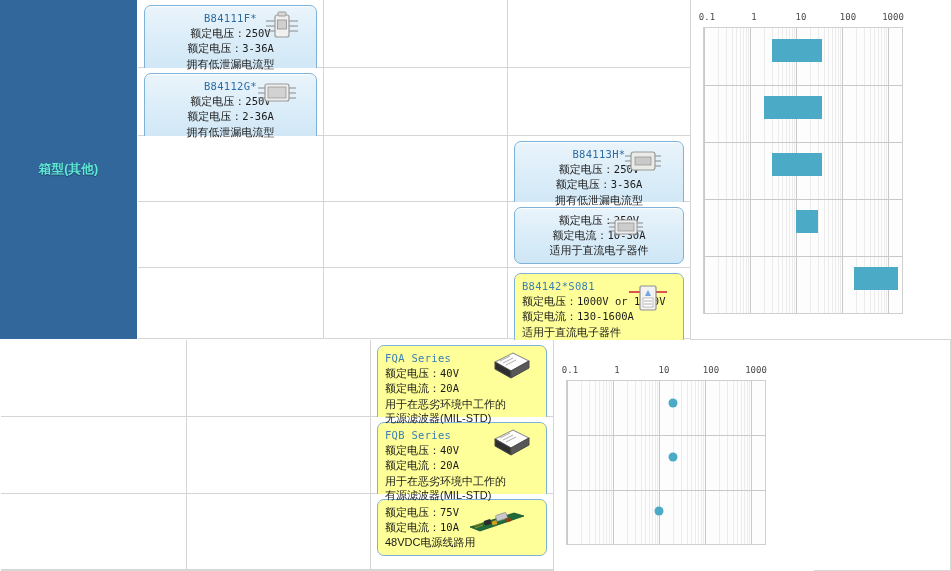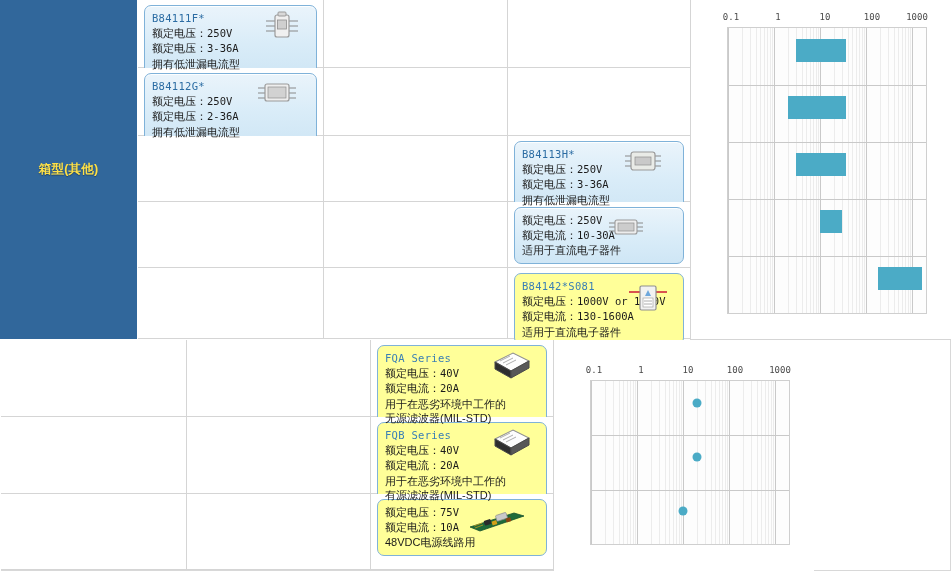--- a/index.html
+++ b/index.html
@@ -28,21 +28,21 @@
     width: 951px;
     display: flex;
   }
   #section-box    { top: 0px;   height: 340px; }
   #section-board  { top: 340px; height: 231px; }
 
   .sidebar {
     width: 137px;
     flex: 0 0 137px;
     background: #31679B;
-    color: #fde047;
+    color: #5eead4;
     display: flex;
     align-items: center;
     justify-content: center;
     font-weight: bold;
     font-size: 12.5px;
     letter-spacing: 0.2px;
     text-shadow: 0 1px 1px rgba(0,0,0,0.35);
     border-bottom: 1px solid #ffffff;
   }
   #section-board .sidebar { border-bottom: none; }
@@ -82,20 +82,21 @@
     padding: 5px 7px 5px 7px;
     font-size: 11px;
     line-height: 14.2px;
     color: #1a1a1a;
     overflow: hidden;
   }
   .card.blue {
     background: linear-gradient(to bottom, #eaf4fb 0%, #d9ecf8 55%, #cfe6f5 100%);
     border: 1px solid #7fb2d9;
     box-shadow: inset 0 1px 0 rgba(255,255,255,0.85);
+    text-align: center;
   }
   .card.yellow {
     background: #ffff99;
     border: 1px solid #7fb2d9;
   }
   .card-title {
     color: #2b6ca3;
     font-family: "DejaVu Sans Mono", "Liberation Mono", monospace;
     font-size: 10.5px;
     letter-spacing: 0.3px;
@@ -133,21 +134,21 @@
 
   
   .chart-col {
     flex: 0 0 261px;
     width: 261px;
     background: #ffffff;
     border-left: 1px solid #d5d5d5;
     position: relative;
     display: flex;
     align-items: flex-start;
-    justify-content: center;
+    justify-content: flex-start;
   }
   #section-box .chart-col { border-bottom: 1px solid #d5d5d5; }
 
   .chart {
     position: relative;
     background: #ffffff;
   }
   #chart-top    { width: 212px; height: 302px; margin-top: 12px; }
   #chart-bottom { width: 212px; height: 180px; margin-top: 25px; }
 

